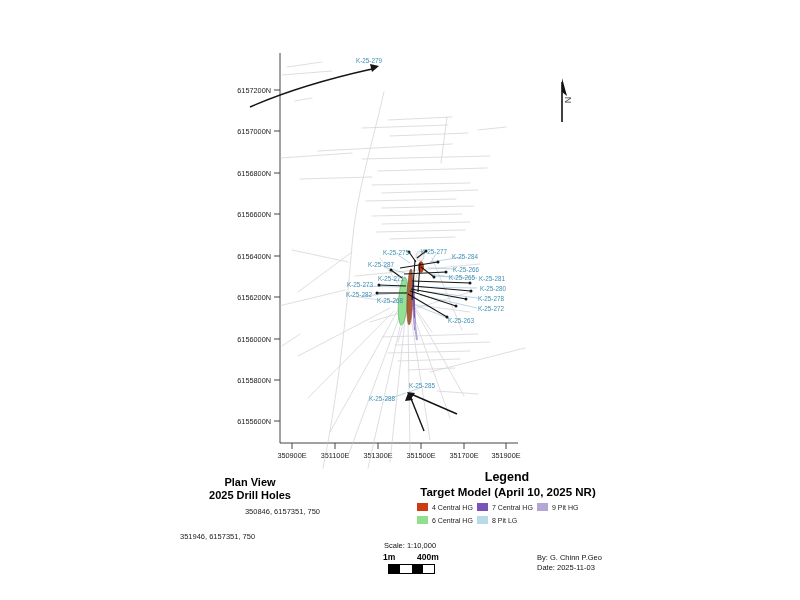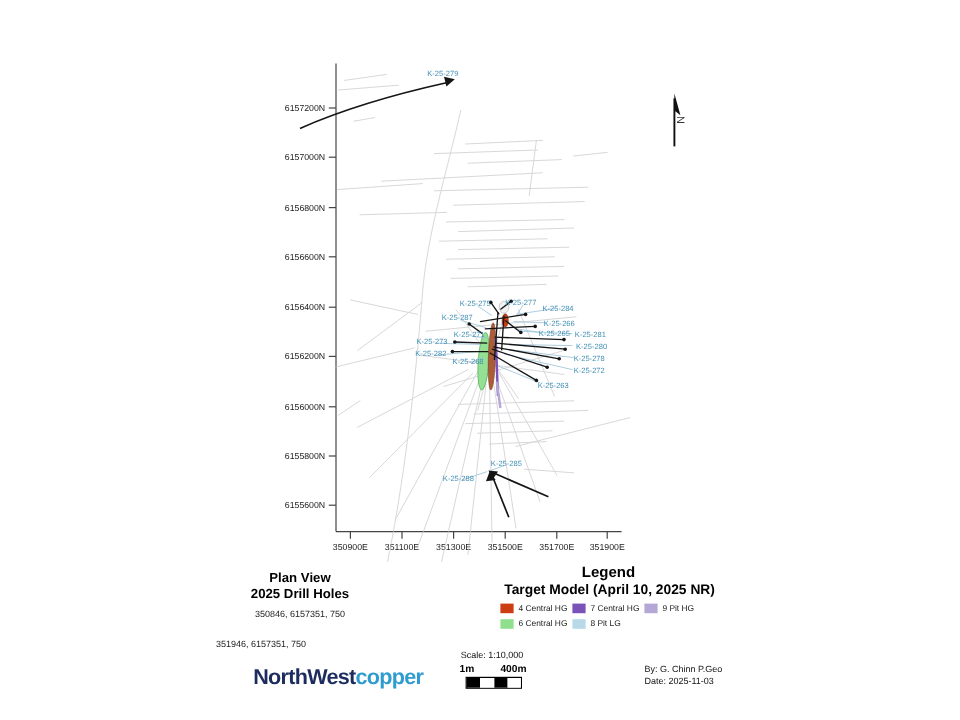--- a/index.html
+++ b/index.html
@@ -9,21 +9,21 @@
   #title{left:262px;top:16px;width:300px;text-align:center;font-size:21px;font-weight:bold;color:#000;}
   #mapsvg{left:0;top:0;}
   
   #legend-title{left:447px;top:470px;width:120px;text-align:center;font-size:12.5px;font-weight:bold;color:#000;}
   #legend-subtitle{left:398px;top:486px;width:220px;text-align:center;font-size:11.5px;font-weight:bold;color:#000;}
   .li{position:absolute;display:flex;align-items:center;gap:4px;font-size:7px;color:#222;}
   .sw{display:inline-block;width:11px;height:8px;}
   
   #info-line1{left:180px;top:476px;width:140px;text-align:center;font-size:11px;font-weight:bold;color:#000;}
   #info-line2{left:180px;top:489px;width:140px;text-align:center;font-size:11px;font-weight:bold;color:#000;}
-  #info-coord1{left:180px;top:507px;width:140px;text-align:center;font-size:7.5px;color:#222;}
+  #info-coord1{left:180px;top:507px;width:140px;text-align:right;font-size:7.5px;color:#222;}
   #info-coord2{left:180px;top:532px;width:140px;text-align:left;font-size:7.5px;color:#222;}
   
   #scale-text{left:384px;top:541px;font-size:7.5px;color:#111;}
   #scale-left{left:383px;top:552px;font-size:8.5px;font-weight:bold;color:#000;}
   #scale-right{left:417px;top:552px;font-size:8.5px;font-weight:bold;color:#000;}
   #scale-bar{left:388px;top:564px;width:45px;height:8px;border:1px solid #000;display:flex;}
   #scale-bar div{flex:1;}
   .seg-b{background:#000;} .seg-w{background:#fff;}
   
   #credit-by{left:537px;top:553px;font-size:7.5px;color:#111;}
@@ -271,17 +271,14 @@
   <div class="abs" id="scale-bar">
     <div class="seg-b"></div>
     <div class="seg-w"></div>
     <div class="seg-b"></div>
     <div class="seg-w"></div>
   </div>
 
   <div class="abs" id="credit-by">By: G. Chinn P.Geo</div>
   <div class="abs" id="credit-date">Date: 2025-11-03</div>
 
-  <div class="abs" id="logo">
-    <span class="p1">NorthWest</span><span class="p2">copper</span>
-  </div>
 
 </div>
 
 </body></html>

